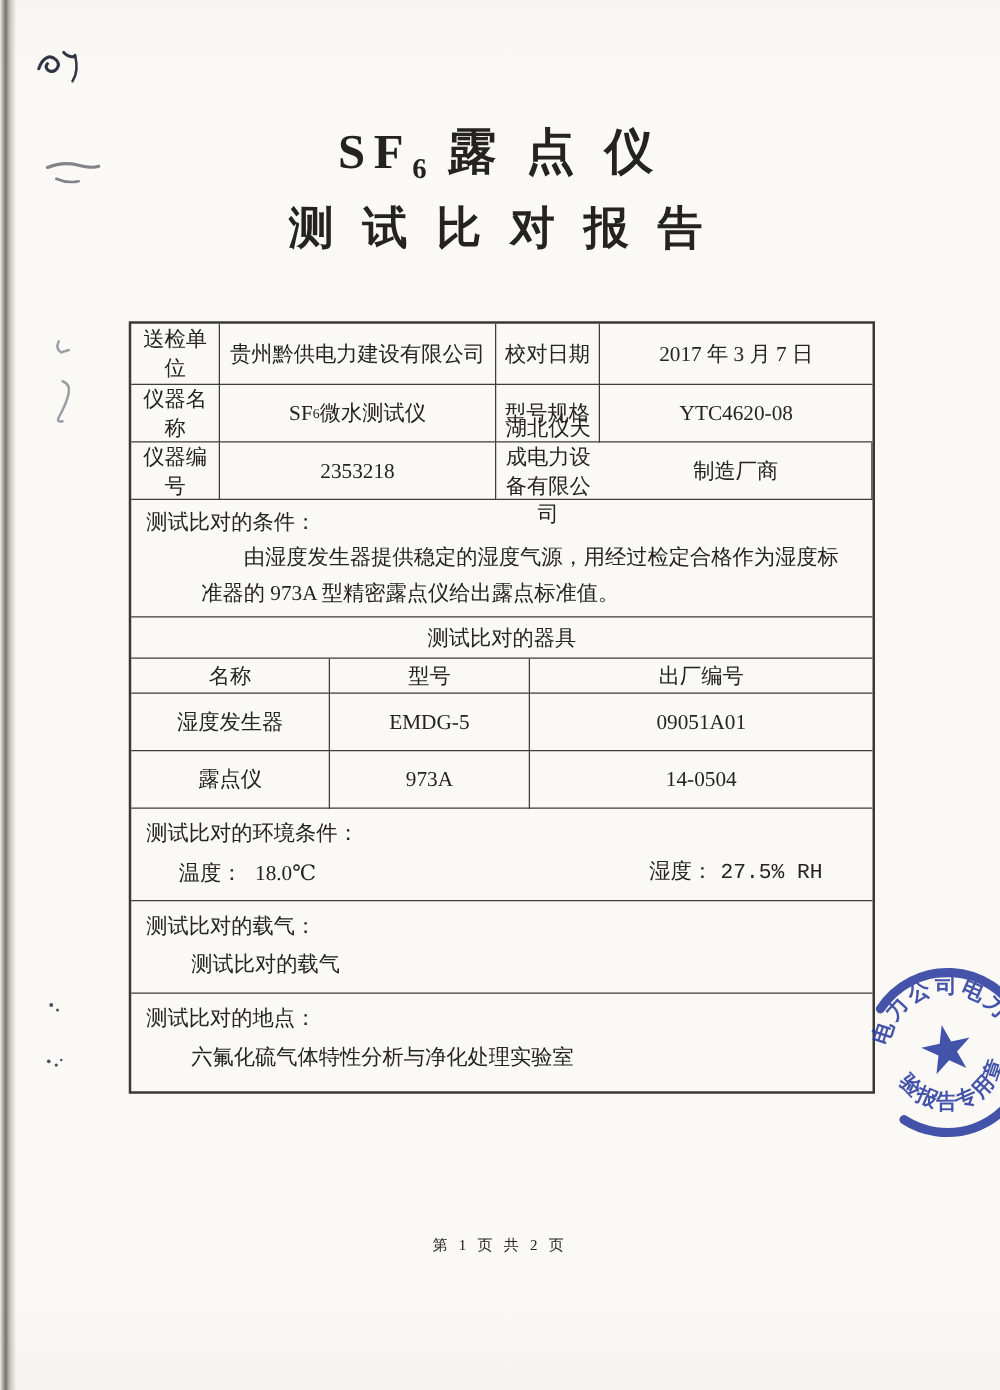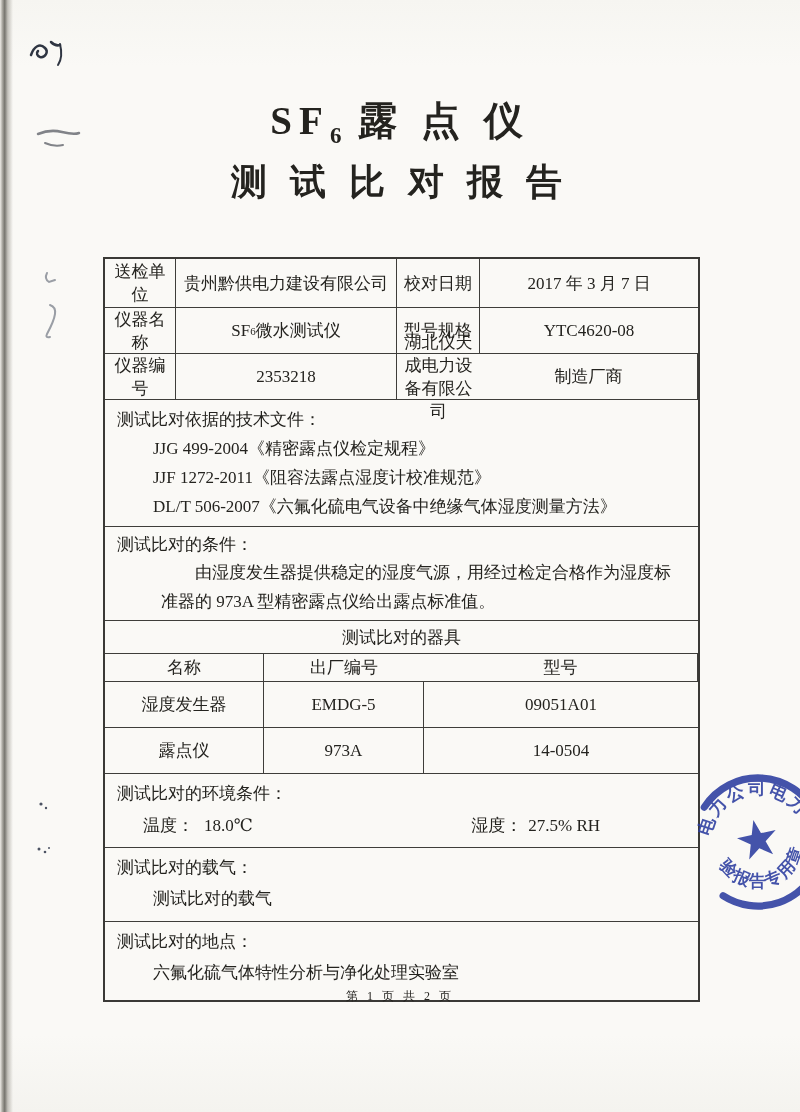--- a/index.html
+++ b/index.html
@@ -45,21 +45,21 @@
     border-bottom:1.5px solid #3e3d3a; }
 
   .grid-devices { display:grid; grid-template-columns:159px 160px 1fr; grid-template-rows:28px 46px 46px; }
   .grid-devices .cell { display:flex; align-items:center; justify-content:center; text-align:center;
     border-right:1.5px solid #3e3d3a; border-bottom:1.5px solid #3e3d3a; }
   .grid-devices .cell.last { border-right:none; }
 
   .sect-env .env-line { display:flex; align-items:center; margin-top:4px; line-height:28px; padding-bottom:2px; }
   .sect-env .temp-group { margin-left:26px; }
   .sect-env .temp-group .val { margin-left:10px; }
-  .sect-env .hum-group { margin-left:auto; margin-right:86px; }
+  .sect-env .hum-group { margin-left:auto; margin-right:28px;font-family:Liberation Mono, monospace; }
   .sect-env .hum-group .val { margin-left:6px; }
   .sect-body { line-height:28px; padding-left:36px; margin-top:3px; padding-bottom:3px; }
   .sect-location { border-bottom:none; padding-bottom:10px; }
 
   .footer { position:absolute; top:988px; left:0; width:800px; text-align:center;
     font-size:12px; letter-spacing:3px; }
 
   .stamp-wrap { position:absolute; left:670px; top:754px; width:130px; height:184px;
     overflow:hidden; pointer-events:none; }
   .stamp-wrap svg { transform:rotate(-12deg); opacity:.88; }
@@ -113,38 +113,32 @@
         </div>
       <div class="cell">型号规格</div>
       <div class="cell last">YTC4620-08</div>
 
       <div class="cell">仪器编号</div>
       <div class="cell">2353218</div>
       <div class="cell last">湖北仪天成电力设备有限公司</div>
       <div class="cell">制造厂商</div>
     </div>
 
-    <div class="sect">
-      <div class="heading">测试比对依据的技术文件：</div>
-      <div class="doc-item">JJG 499-2004《精密露点仪检定规程》</div>
-      <div class="doc-item">JJF 1272-2011《阻容法露点湿度计校准规范》</div>
-      <div class="doc-item">DL/T 506-2007《六氟化硫电气设备中绝缘气体湿度测量方法》</div>
-    </div>
 
     <div class="sect sect-conditions">
       <div class="heading">测试比对的条件：</div>
       <p class="body-par">由湿度发生器提供稳定的湿度气源，用经过检定合格作为湿度标准器的 973A 型精密露点仪给出露点标准值。</p>
     </div>
 
     <div class="sub-title">测试比对的器具</div>
 
     <div class="grid-devices">
       <div class="cell">名称</div>
+      <div class="cell">型号</div>
       <div class="cell last">出厂编号</div>
-      <div class="cell">型号</div>
 
       <div class="cell">湿度发生器</div>
       <div class="cell">EMDG-5</div>
       <div class="cell last">09051A01</div>
 
       <div class="cell">露点仪</div>
       <div class="cell">973A</div>
       <div class="cell last">14-0504</div>
     </div>
 

